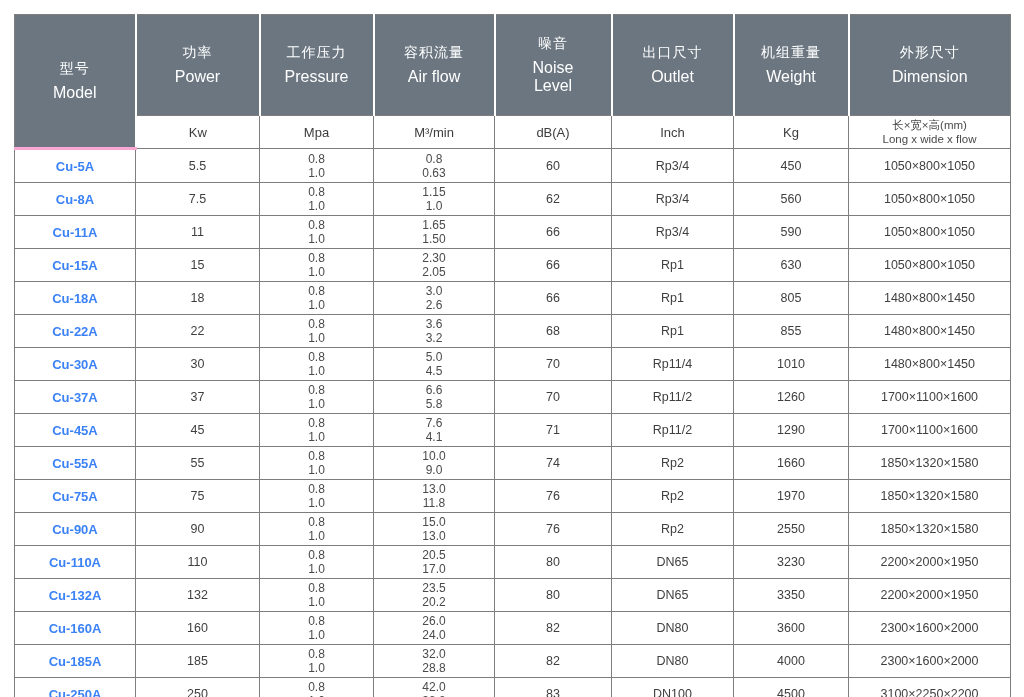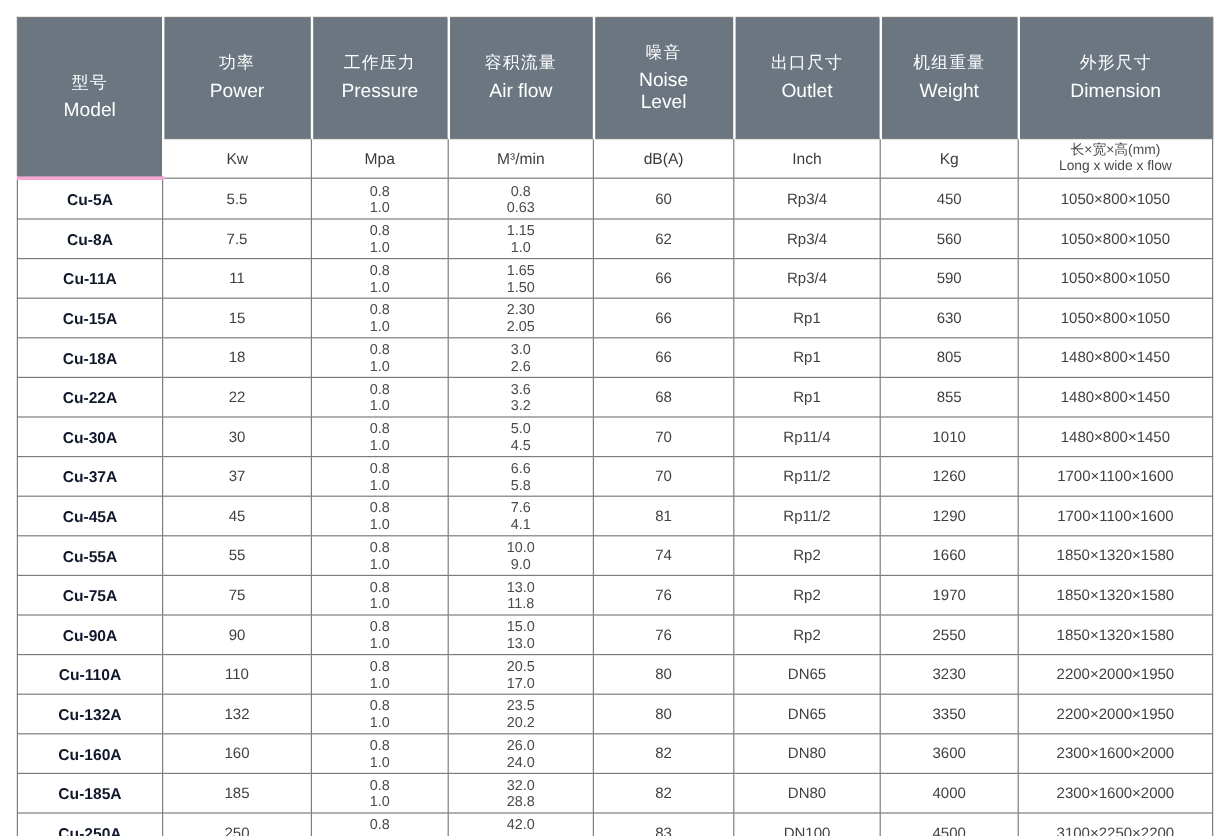--- a/index.html
+++ b/index.html
@@ -72,21 +72,21 @@
     border: 1px solid #7d7d7d;
     height: 32px;
     text-align: center;
     vertical-align: middle;
     font-size: 12.5px;
     color: #3f3f3f;
     padding: 0;
   }
   td.c.model {
     font-weight: bold;
-    color: #0f172a;
+    color: #3b82f6;
     font-size: 13px;
   }
   .two-line div {
     line-height: 14px;
     font-size: 12px;
     color: #4a4a4a;
   }
 </style>
 </head>
 <body>
@@ -284,21 +284,21 @@
           <td class="c model">Cu-45A</td>
           <td class="c">45</td>
           <td class="c two-line">
             <div>0.8</div>
             <div>1.0</div>
           </td>
           <td class="c two-line">
             <div>7.6</div>
             <div>4.1</div>
           </td>
-          <td class="c">81</td>
+          <td class="c">71</td>
           <td class="c">Rp11/2</td>
           <td class="c">1290</td>
           <td class="c">1700×1100×1600</td>
         </tr>
         <tr>
           <td class="c model">Cu-55A</td>
           <td class="c">55</td>
           <td class="c two-line">
             <div>0.8</div>
             <div>1.0</div>

